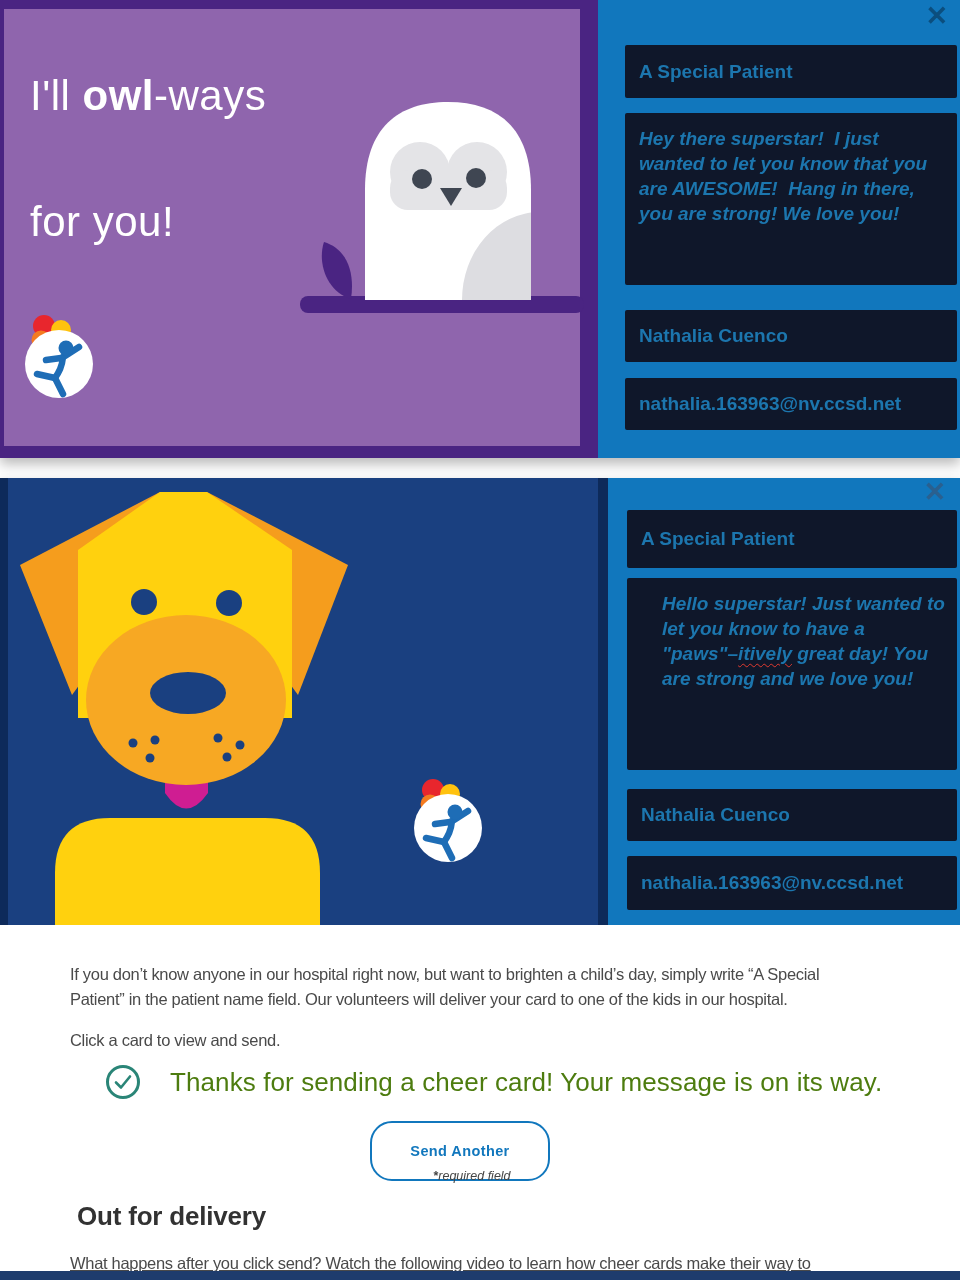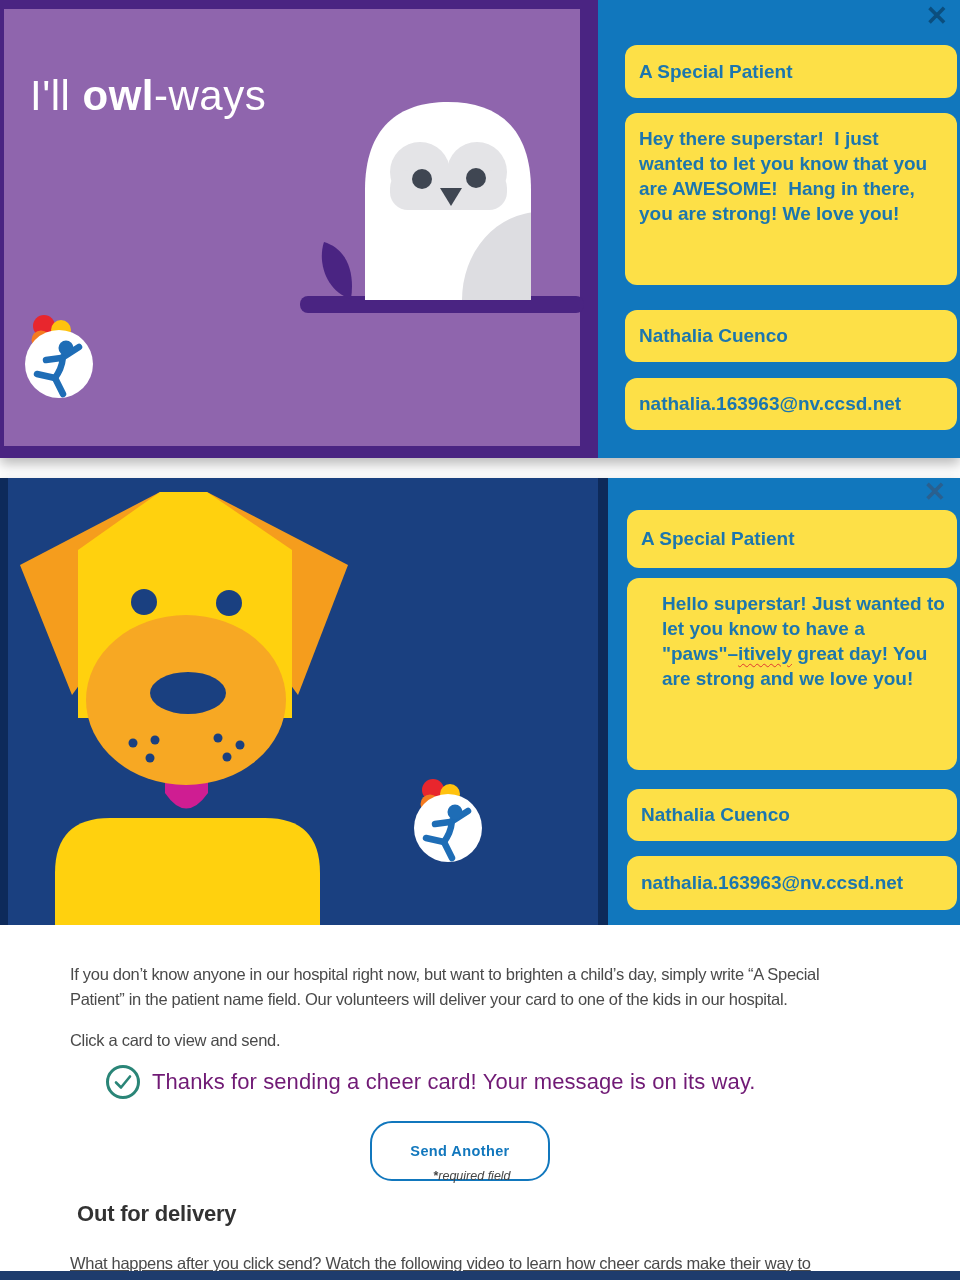--- a/index.html
+++ b/index.html
@@ -29,23 +29,23 @@
 
   
   .form-panel { position:absolute; top:0; right:0; height:100%; background:#1177bd; }
   .card1 .form-panel { width:362px; }
   .card2 .form-panel { width:352px; }
 
   .close-x { position:absolute; font-size:27px; font-weight:700; line-height:27px; cursor:pointer; }
   .card1 .close-x { top:3px; right:12px; color:#0b4e7e; }
   .card2 .close-x { top:1px; right:14px; color:#2a608f; }
 
-  .fieldbox { position:absolute; background:#fde047; border-radius:12px; color:#1c76ae; font-weight:700; font-size:19px; }
+  .fieldbox { position:absolute; background:#0f172a; border-radius:2px; color:#1c76ae; font-weight:700; font-size:19px; }
   .fieldbox.single { display:flex; align-items:center; padding-left:14px; }
-  .fieldbox.multi { padding:13px 12px 0 14px; line-height:25px; white-space:pre-wrap; }
+  .fieldbox.multi { padding:13px 12px 0 14px; line-height:25px; white-space:pre-wrap;font-style:italic; }
 
   .card1 .f-patient { left:27px; right:3px; top:45px;  height:53px; }
   .card1 .f-message { left:27px; right:3px; top:113px; height:172px; }
   .card1 .f-name    { left:27px; right:3px; top:310px; height:52px; }
   .card1 .f-email   { left:27px; right:3px; top:378px; height:52px; }
 
   .card2 .f-patient { left:19px; right:3px; top:32px;  height:58px; }
   .card2 .f-message { left:19px; right:3px; top:100px; height:192px;padding-left:35px; }
   .card2 .f-name    { left:19px; right:3px; top:311px; height:52px; }
   .card2 .f-email   { left:19px; right:3px; top:378px; height:54px; }
@@ -53,31 +53,31 @@
   .misspell { text-decoration:underline wavy #e03a2f; text-decoration-thickness:1px; text-underline-offset:3px; }
 
   
   .content { position:absolute; top:925px; left:0; width:960px; height:347px; background:#fff; }
   .para { position:absolute; left:70px; width:795px; font-size:16.5px; line-height:25px;
           color:#4a4a4a; letter-spacing:-0.3px; }
   .p-intro { top:37px; }
   .p-click { top:103px; }
   .success-row { position:absolute; left:105px; top:139px; display:flex; align-items:center; }
   .check-circle { width:36px; height:36px; flex:0 0 36px; }
-  .success-text { margin-left:11px; font-size:22px; color:#701a75; letter-spacing:.1px; }
+  .success-text { margin-left:29px; font-size:26px; color:#4d7c0f; letter-spacing:.1px; }
 
   .btn-wrap { position:absolute; left:0; top:196px; width:920px; text-align:center; }
   .send-btn { display:inline-block; background:#fff; border:2px solid #1177bd; border-radius:22px;
               color:#1177bd; font-weight:700; font-size:14.5px; letter-spacing:.4px;
               padding:20px 38px; font-family:"Liberation Sans", sans-serif; cursor:pointer; }
   .required-note { position:absolute; left:0; top:244px; width:920px; text-align:center;
                    font-size:12.5px; color:#454545; font-style:italic;padding-left:24px; }
   .required-note b { font-style:normal; font-weight:700; }
 
-  .section-heading { position:absolute; left:77px; top:276px; font-size:22px; font-weight:800;
+  .section-heading { position:absolute; left:77px; top:276px; font-size:26px; font-weight:800;
                      color:#323232; letter-spacing:-0.2px; }
   .p-delivery { top:326px;text-decoration:underline; }
 
   .bottom-bar { position:absolute; left:0; bottom:0; width:960px; height:9px; background:#1e3c6d; }
 </style>
 </head>
 <body>
 
 <div class="page">
 
@@ -112,21 +112,21 @@
           <g stroke="#1e6db6" stroke-width="6.5" stroke-linecap="round" fill="none">
             <path d="M4,-7 C3,3 0,8 -4,14"></path>
             <path d="M6,-8 L20,-17"></path>
             <path d="M2,-6 L-13,-4"></path>
             <path d="M-4,14 L-22,10"></path>
             <path d="M-4,14 L4,30"></path>
           </g>
           <circle cx="7" cy="-16" r="7.5" fill="#1e6db6"></circle>
         </g>
       </svg>
-      <div class="greeting-owl"><span>I'll </span><b>owl</b><span>-ways</span><br><br></div>
+      <div class="greeting-owl"><span>I'll </span><b>owl</b><span>-ways</span><br><br><span>for you!</span></div>
     </div>
 
     <div class="form-panel">
       <span class="close-x">✕</span>
       <div class="fieldbox single f-patient">A Special Patient</div>
       <div class="fieldbox multi f-message">Hey there superstar!  I just wanted to let you know that you are AWESOME!  Hang in there, you are strong! We love you!</div>
       <div class="fieldbox single f-name">Nathalia Cuenco</div>
       <div class="fieldbox single f-email">nathalia.163963@nv.ccsd.net</div>
     </div>
   </section>

